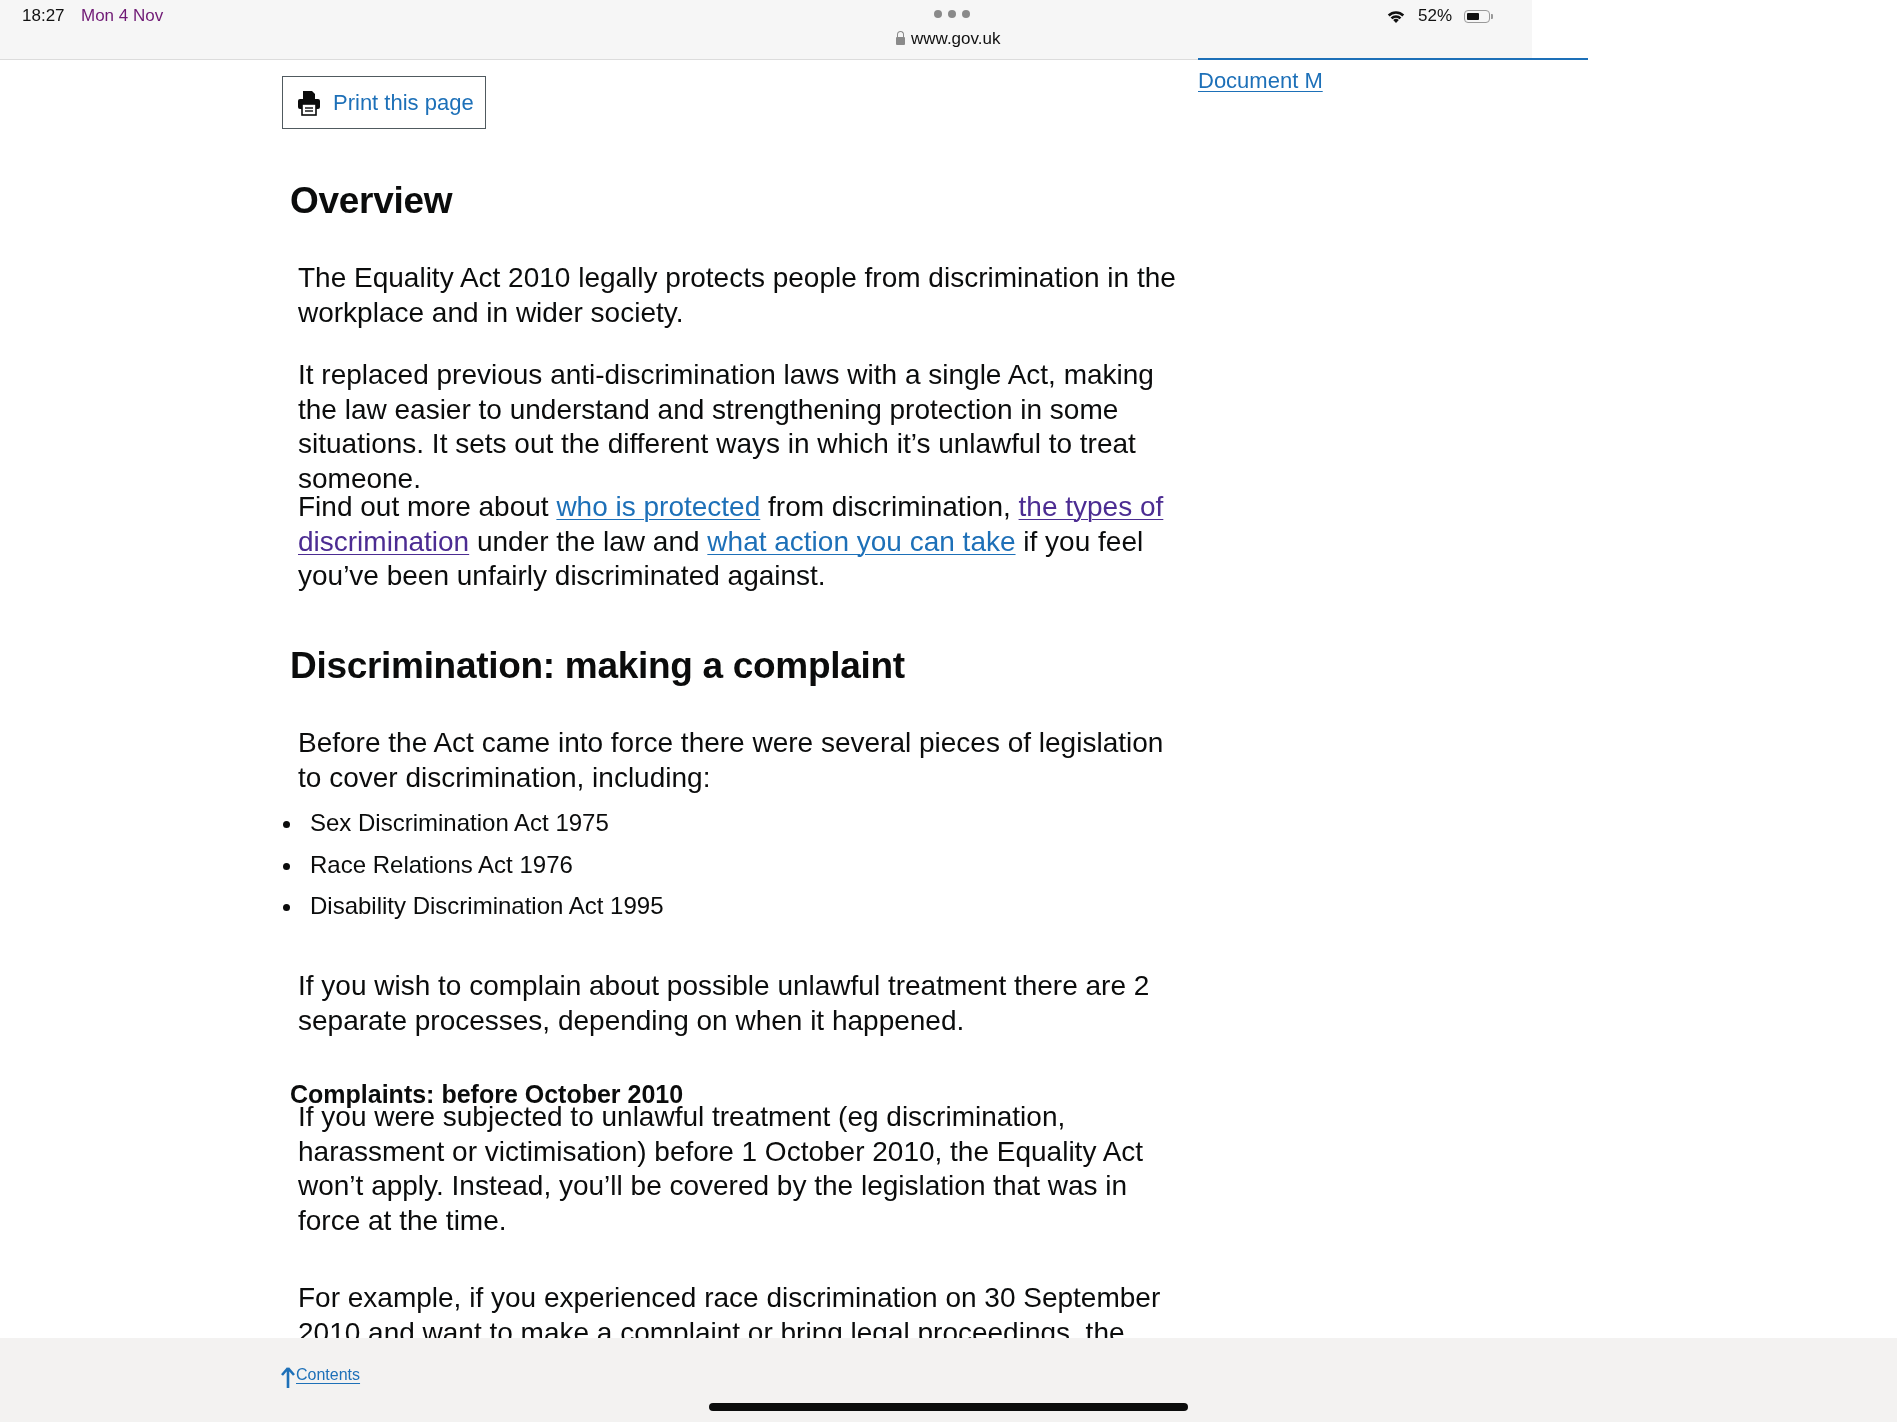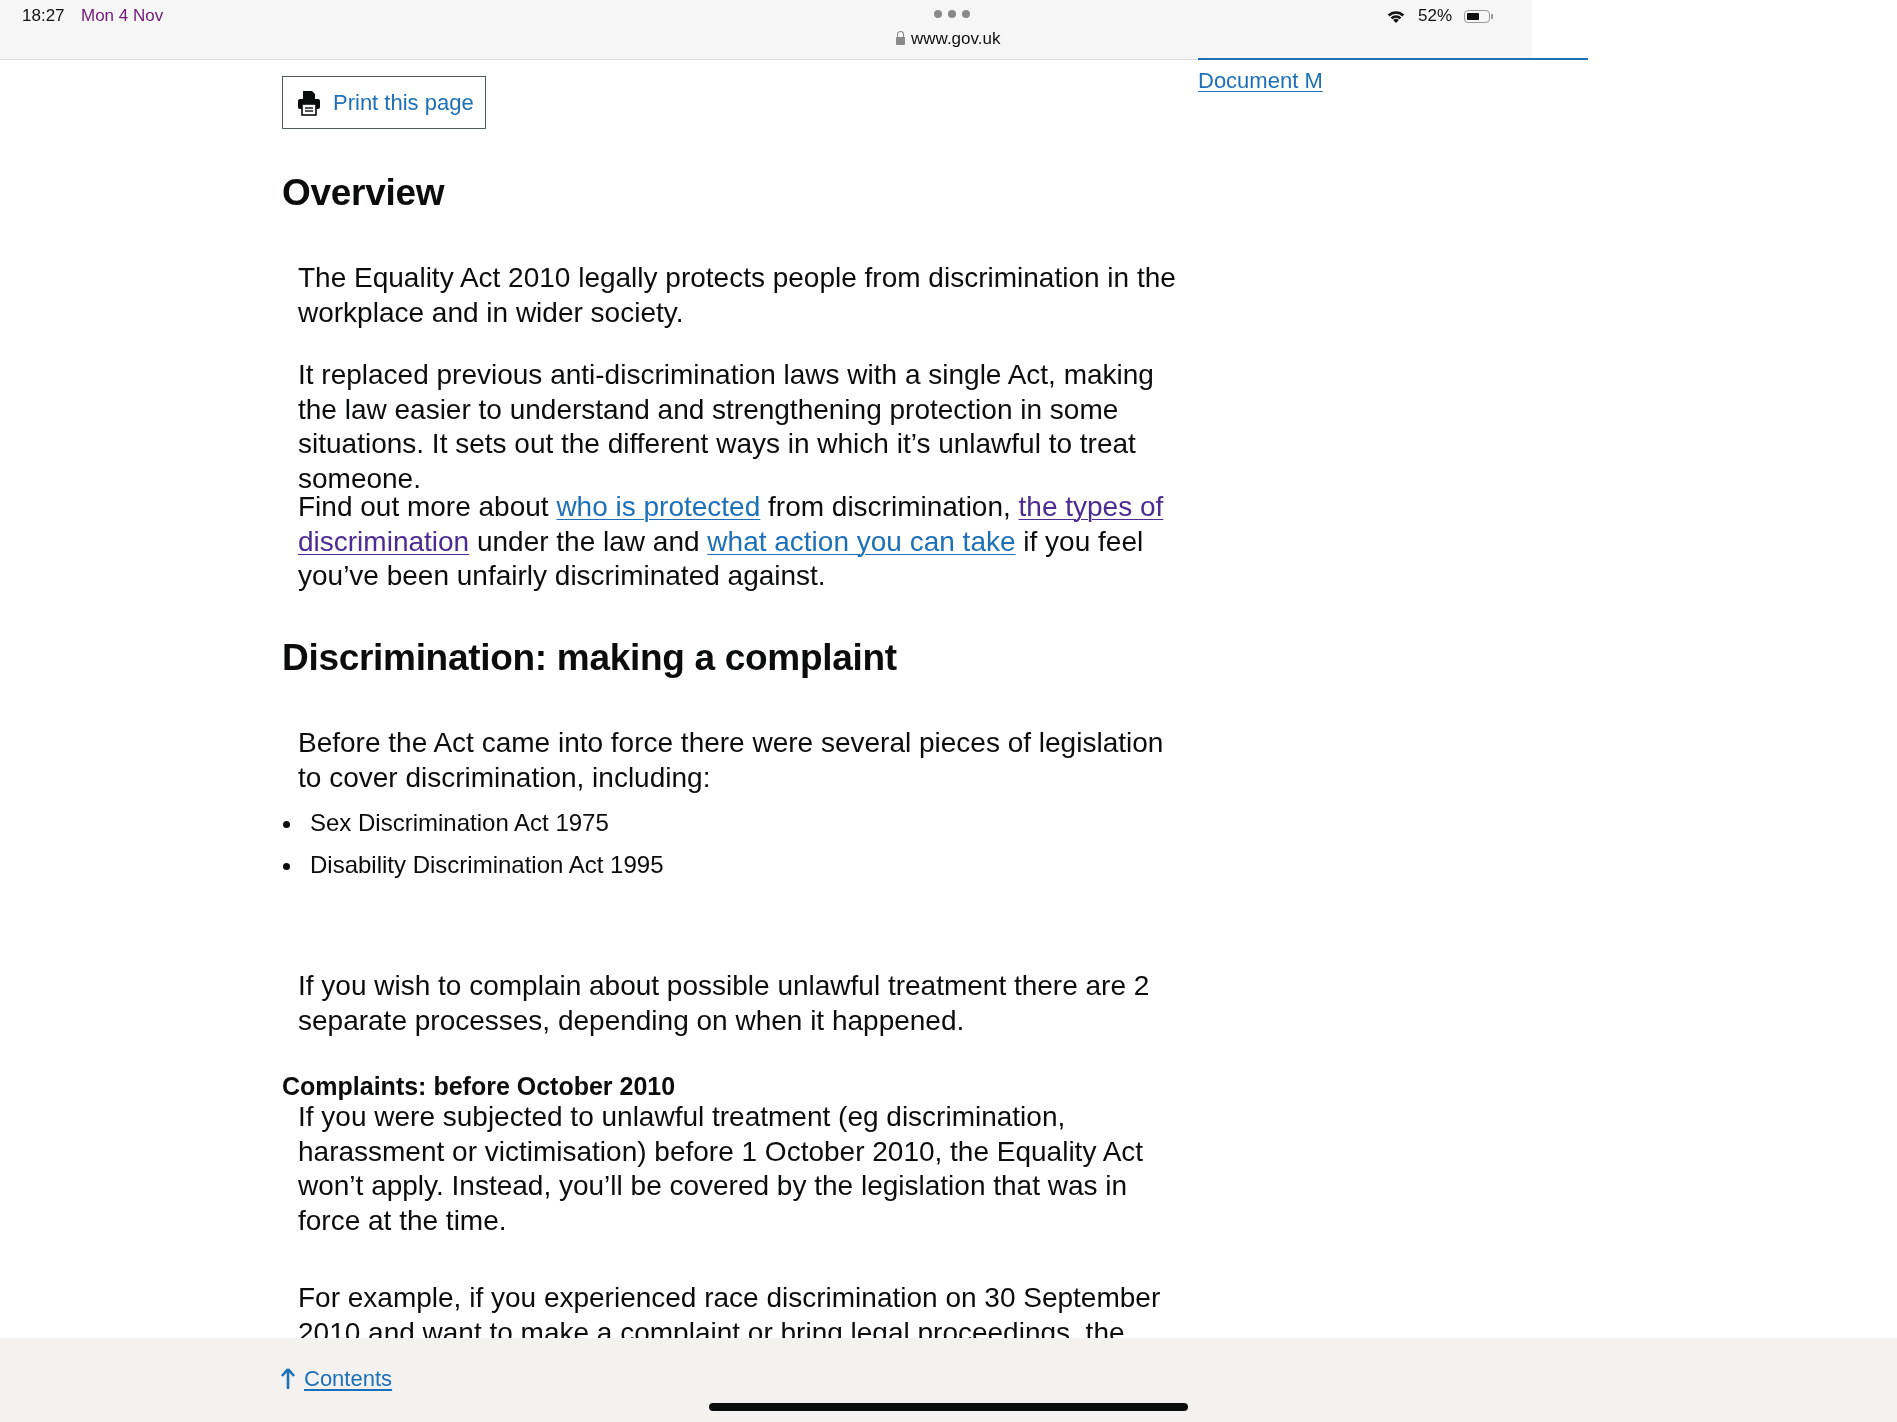--- a/index.html
+++ b/index.html
@@ -32,31 +32,31 @@
 
   .print-btn {
     position:absolute; left:282px; top:76px; width:204px; height:53px; box-sizing:border-box;
     border:1px solid #505a5f; background:#fff; display:flex; align-items:center; padding-left:14px; gap:12px;
     cursor:pointer;
   }
   .print-btn .label { color:#1d70b8; font-size:22px; }
   .printer { width:24px; height:26px; position:relative; }
 
   .content { position:absolute; left:282px; top:0; width:880px; }
-  .h { position:absolute; left:0; margin:0; font-weight:bold; white-space:nowrap; }
+  .h { position:absolute; left:0; margin:8px; font-weight:bold; white-space:nowrap; }
   .h1 { top:172px; font-size:37px; letter-spacing:-0.3px; }
   .h2 { top:637px; font-size:37px; letter-spacing:-0.3px; }
   .h3 { top:1072px; font-size:25px; }
   .p { position:absolute; left:0; width:880px; margin:16px; font-size:28px; line-height:34.7px; }
   .ul { position:absolute; left:0; top:806px; margin:0; padding:0; list-style:none; font-size:24px; }
   .ul li { height:41.7px; line-height:34px; position:relative; padding-left:28px; }
   .ul li::before { content:""; position:absolute; left:1px; top:15px; width:7px; height:7px; border-radius:50%; background:#0b0c0c; }
 
   .bottom-bar { position:absolute; left:0; top:1338px; width:1897px; height:84px; background:#f3f2f1; }
-  .contents-link { position:absolute; left:280px; top:1366px; display:flex; align-items:center; gap:8px; font-size:22px; }
+  .contents-link { position:absolute; left:280px; top:1366px; display:flex; gap:0; font-size:16px; }
   .home-ind { position:absolute; left:709px; top:1403px; width:479px; height:8px; border-radius:4px; background:#0b0c0c; }
 </style>
 </head>
 <body>
 
 <div class="statusbar">
   <span class="sb-time">18:27</span>
   <span class="sb-date">Mon 4 Nov</span>
   <div class="sb-dots">
       <span></span>
@@ -97,20 +97,21 @@
 <div class="content">
   <h2 class="h h1">Overview</h2>
   <p class="p" style="top:245px">The Equality Act 2010 legally protects people from discrimination in the workplace and in wider society.</p>
   <p class="p" style="top:342px">It replaced previous anti-discrimination laws with a single Act, making the law easier to understand and strengthening protection in some situations. It sets out the different ways in which it’s unlawful to treat someone.</p>
   <p class="p" style="top:474px"><span>Find out more about </span><a class="lnk">who is protected</a><span> from discrimination, </span><a class="lnk visited">the types of discrimination</a><span> under the law and </span><a class="lnk">what action you can take</a><span> if you feel you’ve been unfairly discriminated against.</span></p>
 
   <h2 class="h h2">Discrimination: making a complaint</h2>
   <p class="p" style="top:710px">Before the Act came into force there were several pieces of legislation to cover discrimination, including:</p>
   <ul class="ul">
     <li>Sex Discrimination Act 1975</li>
+    <li>Race Relations Act 1976</li>
     <li>Disability Discrimination Act 1995</li>
   </ul>
   <p class="p" style="top:953px">If you wish to complain about possible unlawful treatment there are 2 separate processes, depending on when it happened.</p>
   <h3 class="h h3">Complaints: before October 2010</h3>
   <p class="p" style="top:1084px">If you were subjected to unlawful treatment (eg discrimination, harassment or victimisation) before 1 October 2010, the Equality Act won’t apply. Instead, you’ll be covered by the legislation that was in force at the time.</p>
   <p class="p" style="top:1265px">For example, if you experienced race discrimination on 30 September 2010 and want to make a complaint or bring legal proceedings, the Race Relations</p>
 </div>
 
 <div class="bottom-bar">
 </div>

